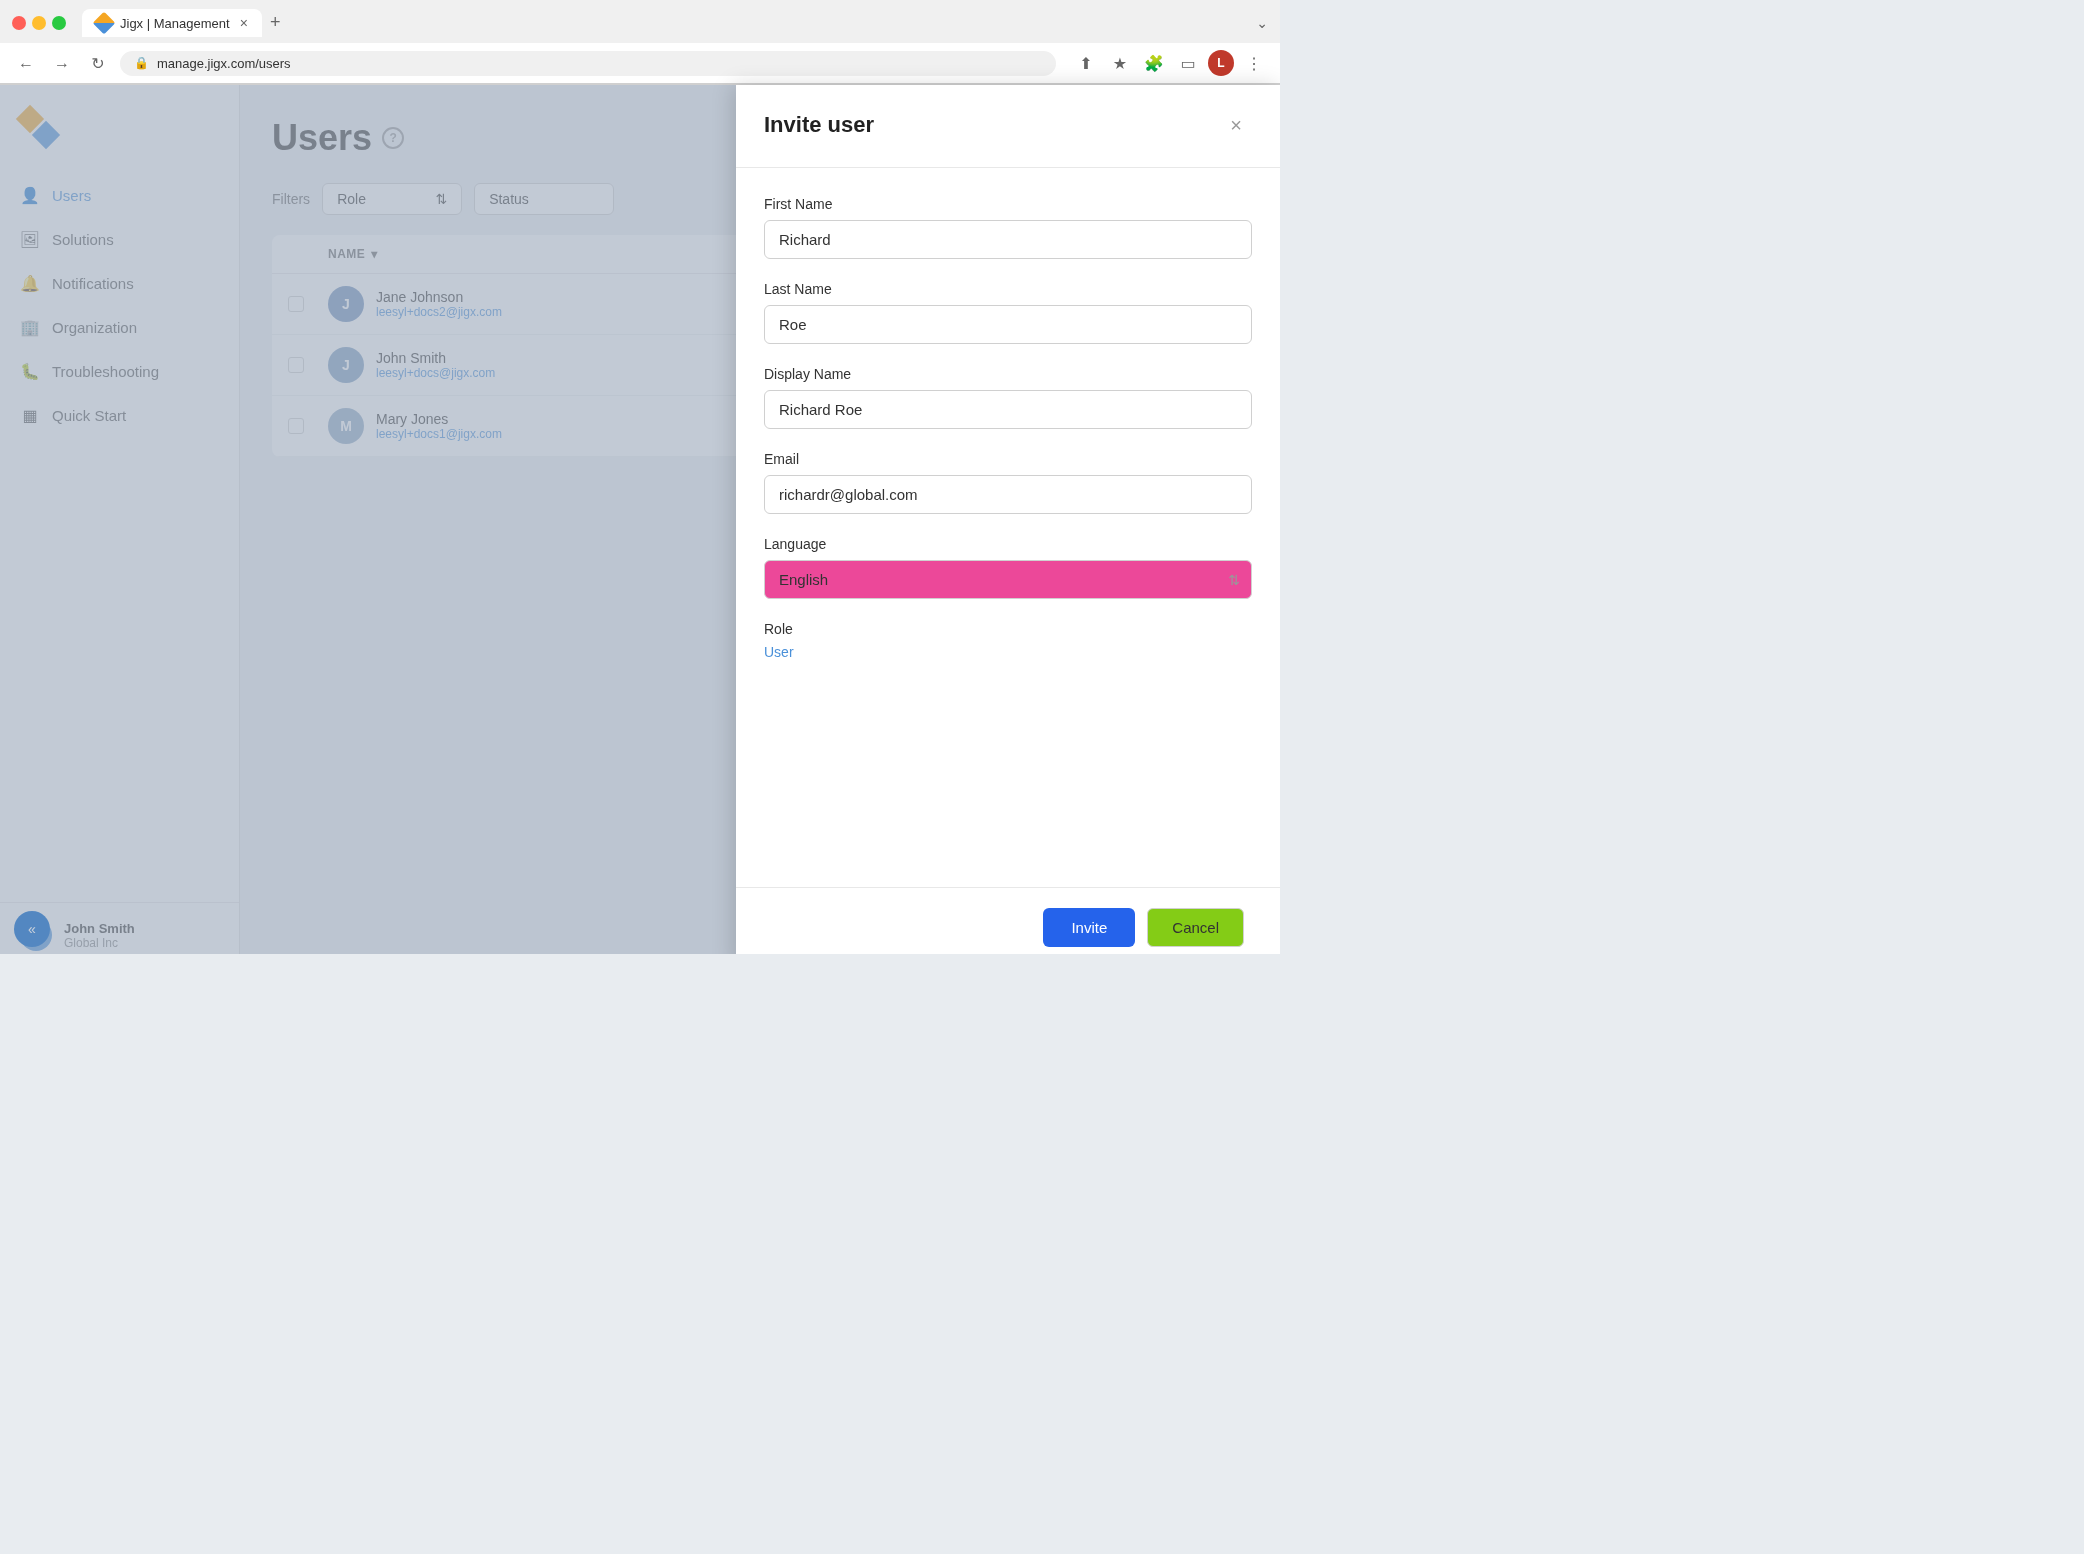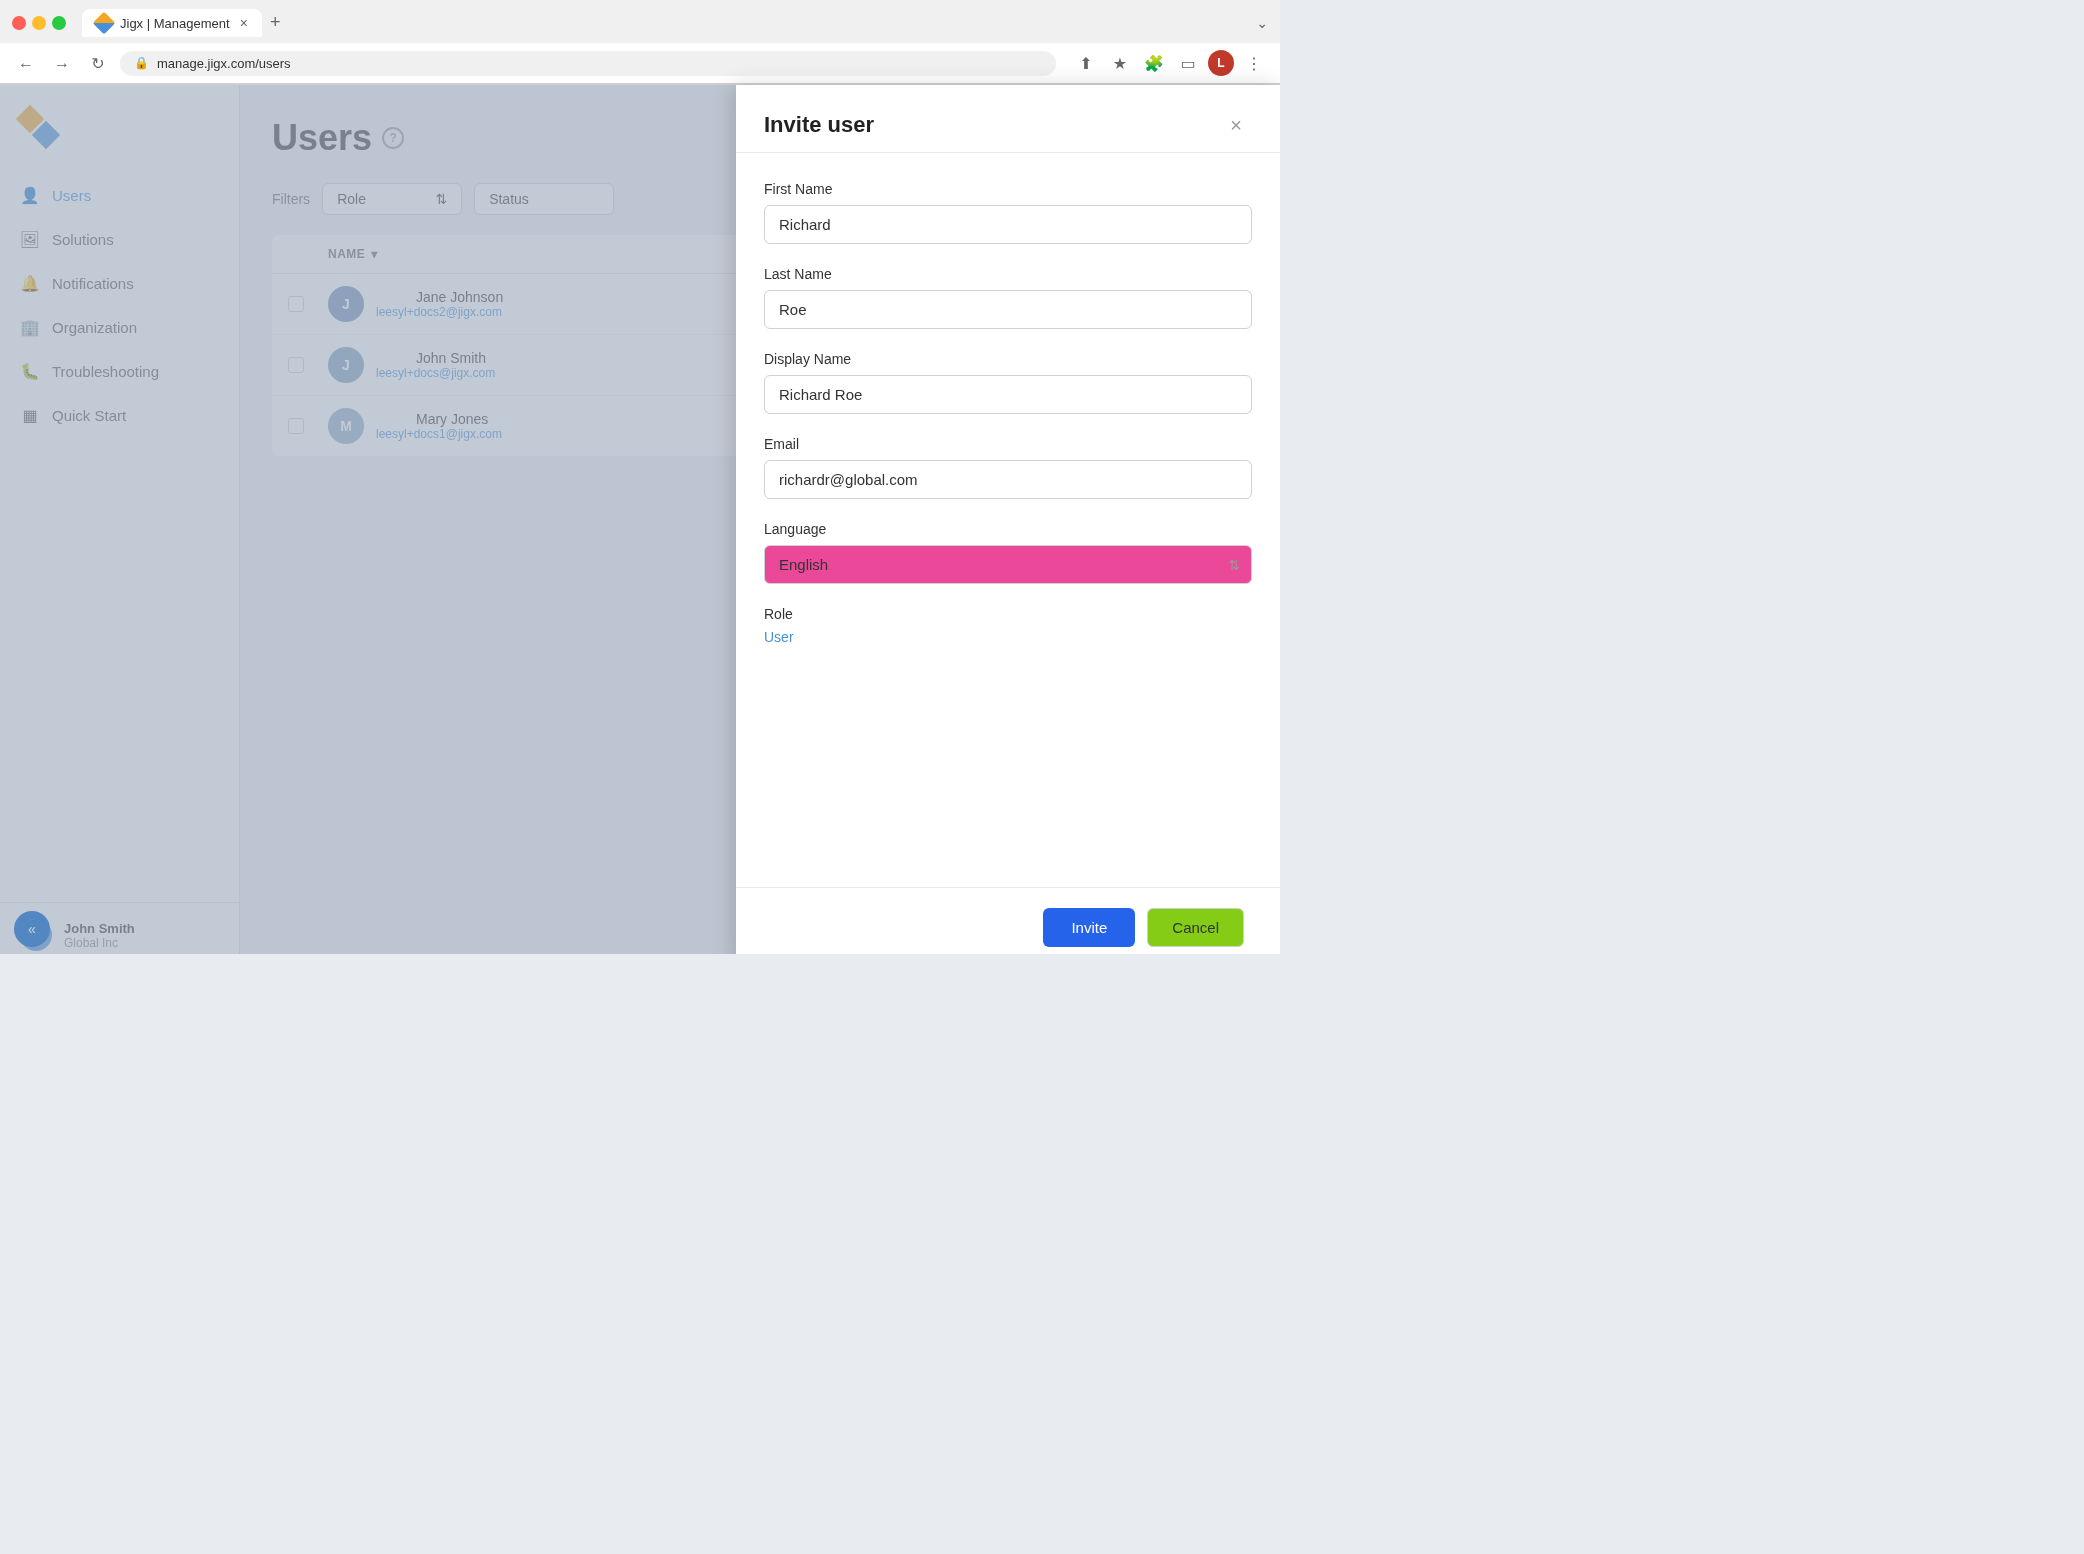--- a/index.html
+++ b/index.html
@@ -284,21 +284,21 @@
       border-bottom: 1px solid #f0f0f0;
     }
     .user-avatar-circle {
       width: 36px; height: 36px;
       border-radius: 50%;
       display: flex; align-items: center; justify-content: center;
       font-size: 14px; font-weight: 600;
       color: white;
       margin-right: 12px;
     }
-    .user-info-name { font-size: 14px; font-weight: 500; color: #333; margin-left: 40px; }
+    .user-info-name { font-size: 14px; font-weight: 500; color: #333; }
     .user-info-email { font-size: 12px; color: #4a90d9; }
     .checkbox { width: 16px; height: 16px; border: 1px solid #d0d0d0; border-radius: 3px; background: white; margin-right: 24px; }
 
     
     .overlay {
       position: absolute;
       top: 0; left: 0; right: 0; bottom: 0;
       background: rgba(100, 120, 150, 0.35);
       z-index: 50;
     }
@@ -313,21 +313,21 @@
       background: white;
       box-shadow: -4px 0 20px rgba(0,0,0,0.15);
       z-index: 100;
       display: flex;
       flex-direction: column;
     }
     .modal-header {
       display: flex;
       align-items: center;
       justify-content: space-between;
-      padding: 24px 28px 11px;
+      padding: 24px 28px 26px;
       border-bottom: 1px solid #e8e8e8;
     }
     .modal-title {
       font-size: 22px;
       font-weight: 600;
       color: #222;
     }
     .modal-close {
       background: none;
       border: none;

